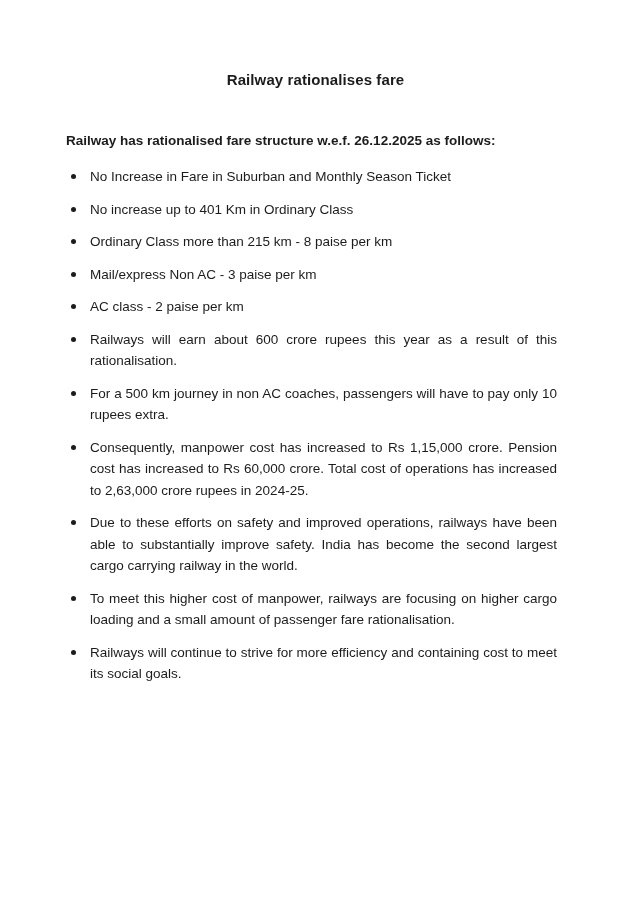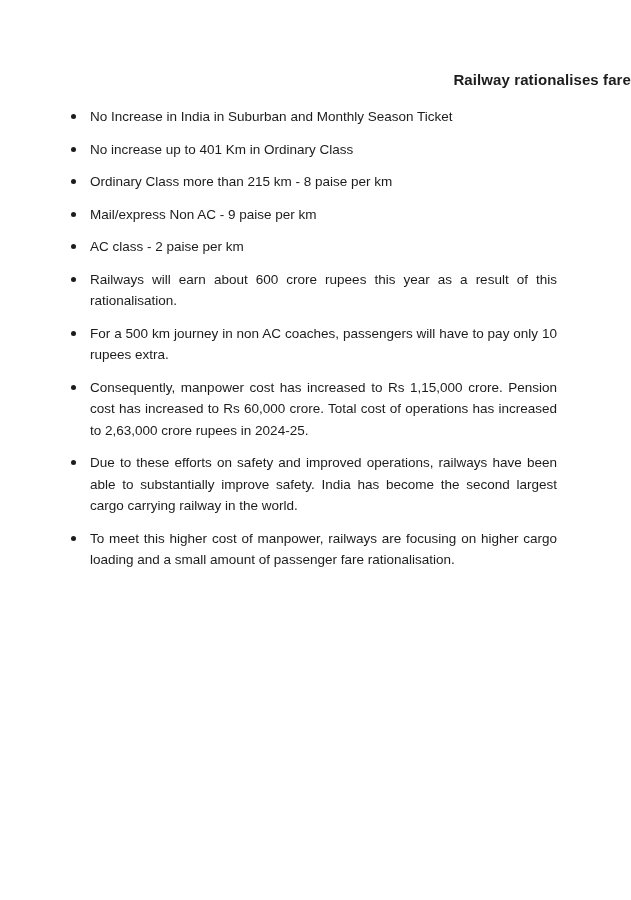--- a/index.html
+++ b/index.html
@@ -16,21 +16,21 @@
     padding: 70px 74px 0 66px;
     font-family: "Liberation Sans", sans-serif;
     color: #1c1c1c;
     overflow: hidden;
   }
   .title {
     margin: 0;
     
     margin-left: -66px;
     margin-right: -74px;
-    text-align: right;
+    text-align: center;
     font-size: 15px;
     font-weight: bold;
     line-height: 20px;
     letter-spacing: 0.1px;
   }
   .intro {
     margin: 42px 0 0 0;
     font-size: 13.5px;
     font-weight: bold;
     line-height: 18px;
@@ -58,37 +58,38 @@
     background: #1c1c1c;
   }
 </style>
 </head>
 <body>
 
 <div class="page">
 
   <h1 class="title">Railway rationalises fare</h1>
 
+  <p class="intro">Railway has rationalised fare structure w.e.f. 26.12.2025 as follows:</p>
 
   <ul class="bullets">
     <li class="bullet-item">
       <span class="dot"></span>
-      <span>No Increase in India in Suburban and Monthly Season Ticket</span>
+      <span>No Increase in Fare in Suburban and Monthly Season Ticket</span>
     </li>
     <li class="bullet-item">
       <span class="dot"></span>
       <span>No increase up to 401 Km in Ordinary Class</span>
     </li>
     <li class="bullet-item">
       <span class="dot"></span>
       <span>Ordinary Class more than 215 km - 8 paise per km</span>
     </li>
     <li class="bullet-item">
       <span class="dot"></span>
-      <span>Mail/express Non AC - 9 paise per km</span>
+      <span>Mail/express Non AC - 3 paise per km</span>
     </li>
     <li class="bullet-item">
       <span class="dot"></span>
       <span>AC class - 2 paise per km</span>
     </li>
     <li class="bullet-item">
       <span class="dot"></span>
       <span>Railways will earn about 600 crore rupees this year as a result of this rationalisation.</span>
     </li>
     <li class="bullet-item">
@@ -100,15 +101,19 @@
       <span>Consequently, manpower cost has increased to Rs 1,15,000 crore. Pension cost has increased to Rs 60,000 crore. Total cost of operations has increased to 2,63,000 crore rupees in 2024-25.</span>
     </li>
     <li class="bullet-item">
       <span class="dot"></span>
       <span>Due to these efforts on safety and improved operations, railways have been able to substantially improve safety.  India has become the second largest cargo carrying railway in the world.</span>
     </li>
     <li class="bullet-item">
       <span class="dot"></span>
       <span>To meet this higher cost of manpower, railways are focusing on higher cargo loading and a small amount of passenger fare rationalisation.</span>
     </li>
+    <li class="bullet-item">
+      <span class="dot"></span>
+      <span>Railways will continue to strive for more efficiency and containing cost to meet its social goals.</span>
+    </li>
   </ul>
 
 </div>
 
 </body></html>

